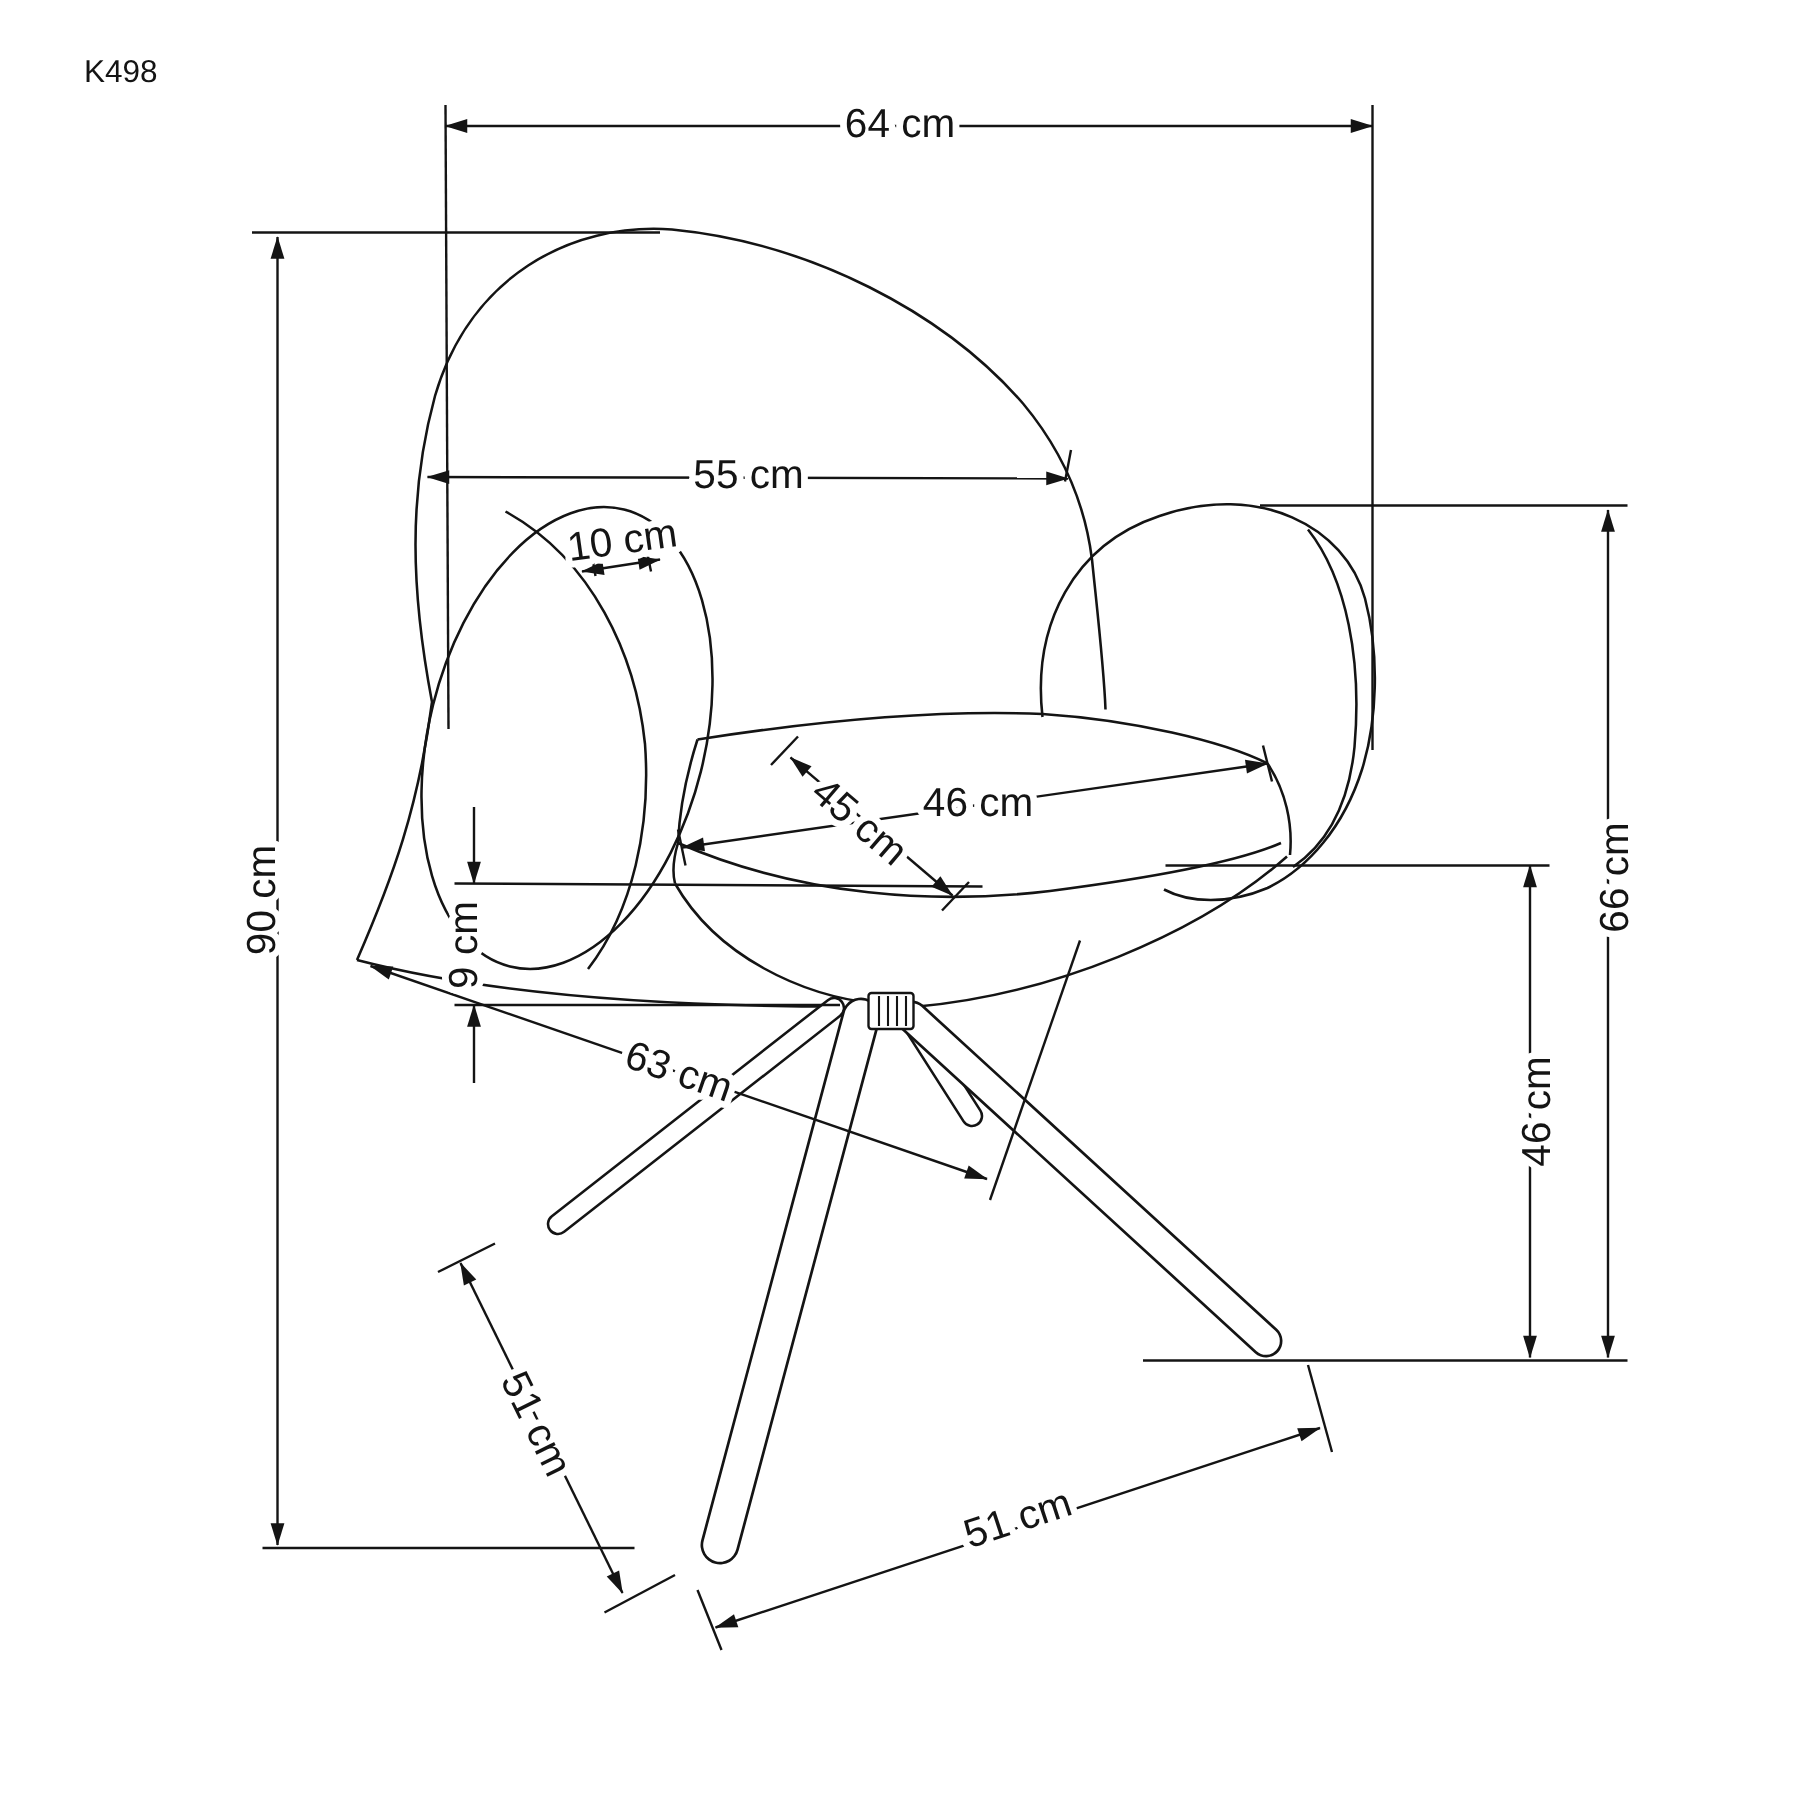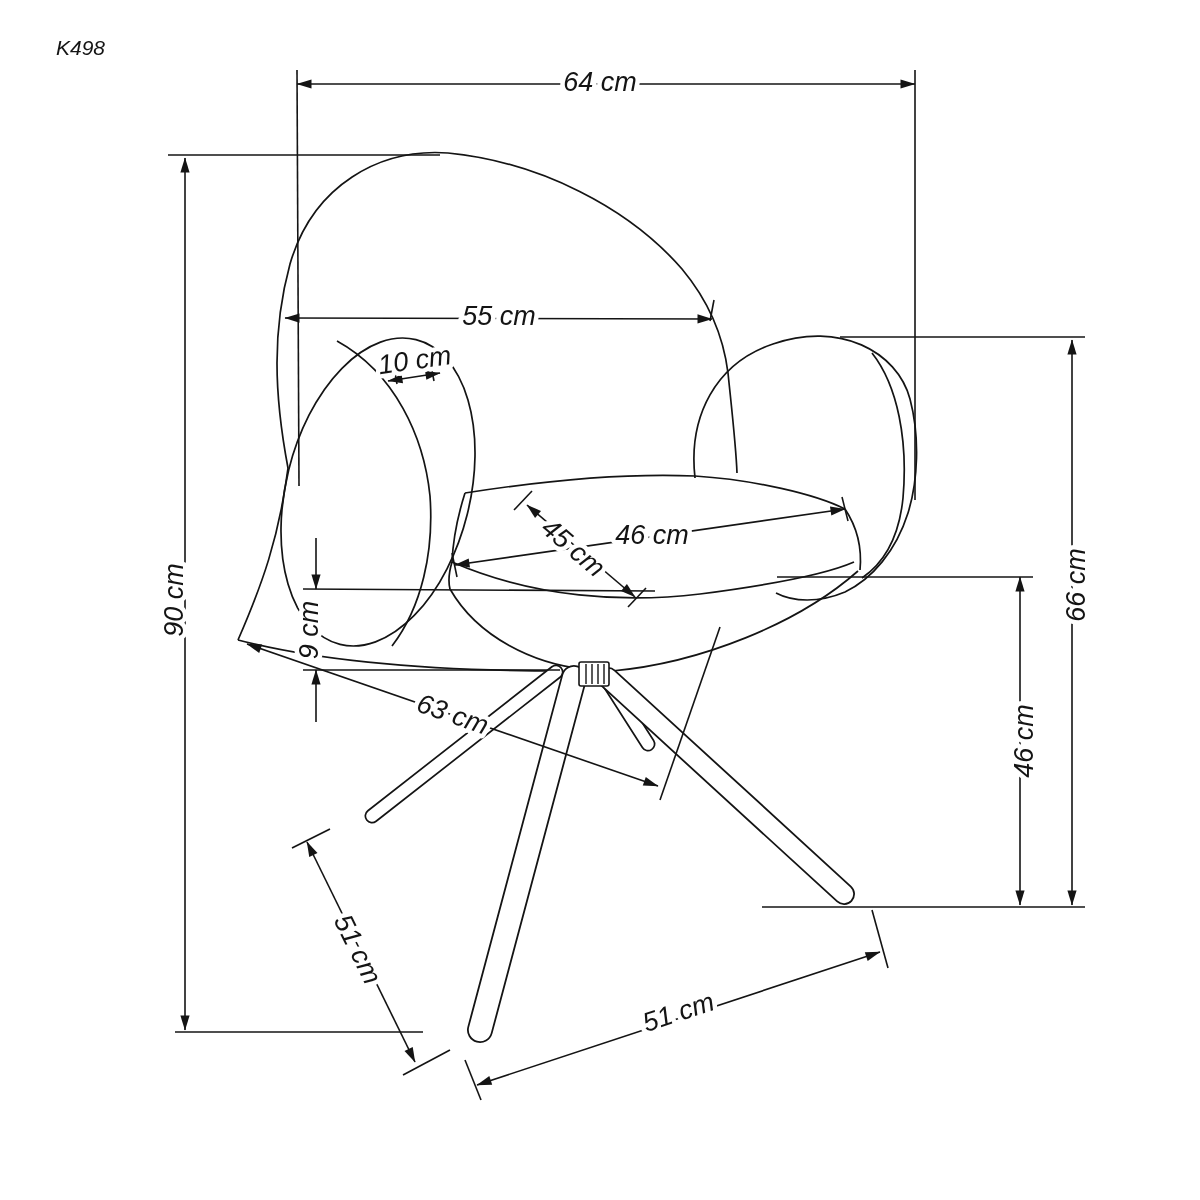--- a/index.html
+++ b/index.html
@@ -1,17 +1,17 @@
 <!DOCTYPE html>
 <html><head>
 <meta charset="utf-8">
 <style>
   html,body{margin:0;padding:0;background:#ffffff;}
   .canvas{position:relative;width:1200px;height:1200px;background:#ffffff;overflow:hidden;
-          font-family:"Liberation Sans", sans-serif;font-style:italic;}
+          font-family:"Liberation Sans", sans-serif;}
   svg{display:block;}
   .outline{fill:none;stroke:#141414;stroke-width:1.7;}
   .dim{fill:none;stroke:#141414;stroke-width:1.6;}
   .tick{fill:none;stroke:#141414;stroke-width:1.6;}
   .leg-b{stroke:#141414;stroke-linecap:round;fill:none;}
   .leg-w{stroke:#ffffff;stroke-linecap:round;fill:none;}
   .lbl{font-family:"Liberation Sans", sans-serif;font-size:27px;fill:#141414;
        text-anchor:middle;dominant-baseline:middle;
        paint-order:stroke;stroke:#ffffff;stroke-width:9px;stroke-linejoin:round;}
   .model{font-family:"Liberation Sans", sans-serif;font-size:21px;fill:#141414;

